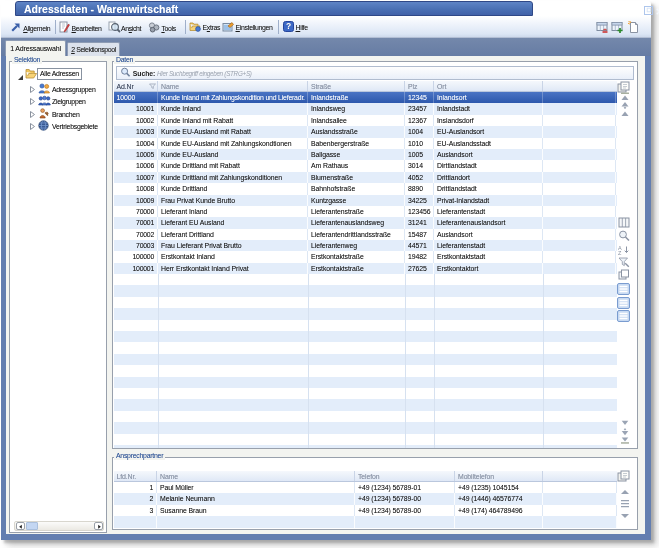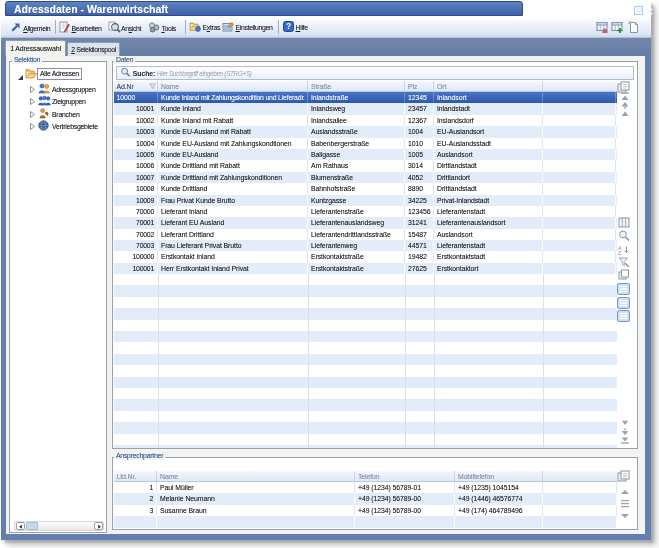--- a/index.html
+++ b/index.html
@@ -1,19 +1,19 @@
 <!DOCTYPE html>
 <html><head><meta charset="utf-8"><style>
 *{margin:0;padding:0;box-sizing:border-box}
 html,body{width:659px;height:548px;background:#fff;font-family:"Liberation Sans",sans-serif;overflow:hidden;position:relative}
 .mi,.trow,.r,.hdr,.tab,.glabel,.sbar{text-shadow:0 0 .5px rgba(60,60,60,.38)}
 .r.sel,#title{text-shadow:0 0 .6px rgba(255,255,255,.4)}
 .abs{position:absolute}
 #win{position:absolute;left:1px;top:1px;width:650px;height:539px;border-radius:3px 3px 0 0;box-shadow:3px 3px 3px rgba(110,110,110,.45),6px 6px 7px rgba(130,130,130,.35)}
-#title{position:absolute;left:4px;top:0;width:518px;height:15px;background:linear-gradient(#5e84c6,#4a70b4 55%,#4161a8);border:1px solid #2f4887;border-radius:3px 3px 0 0;color:#fff;font-size:10.5px;font-weight:bold;line-height:14px;padding-left:8px}
+#title{position:absolute;left:14px;top:0;width:518px;height:15px;background:linear-gradient(#5e84c6,#4a70b4 55%,#4161a8);border:1px solid #2f4887;border-radius:3px 3px 0 0;color:#fff;font-size:10.5px;font-weight:bold;line-height:14px;padding-left:8px}
 #frame{position:absolute;left:0;top:15px;width:650px;height:524px;background:#637eb0}
 #menubar{position:absolute;left:0;top:0;width:650px;height:22px;background:linear-gradient(#ffffff,#eef3fb 40%,#dce6f5 85%,#cdd9ec);border-bottom:1px solid #b2bed4}
 #tabband{position:absolute;left:0;top:22px;width:650px;height:18px;background:linear-gradient(#7488ab,#667ca4)}
 #content{position:absolute;left:5px;top:40px;width:639px;height:477.5px;background:#f3f4f0}
 .mi{position:absolute;top:5px;height:13px;font-size:6.9px;letter-spacing:-.35px;line-height:12px;color:#1a1a1a;white-space:nowrap}
 .mi svg{vertical-align:-2px}
 .msep{position:absolute;top:4px;width:1px;height:14px;background:#9fafca}
 .tab{position:absolute;font-size:7px;border:1px solid #8e9cb4;border-bottom:none;border-radius:2px 2px 0 0;text-align:center}
 #tab1{left:4px;top:2px;width:61px;height:16px;background:#f3f4f0;line-height:15px;color:#111;letter-spacing:-.15px}
 #tab2{left:66px;top:4px;width:53px;height:14px;background:#dce2ec;line-height:13px;color:#222;letter-spacing:-.42px}

